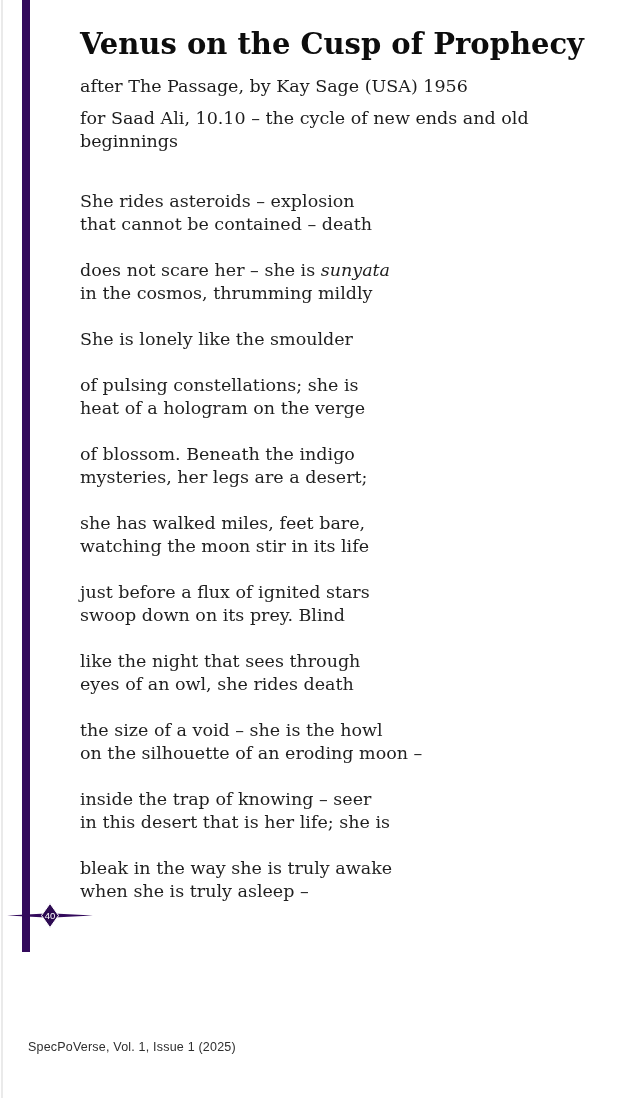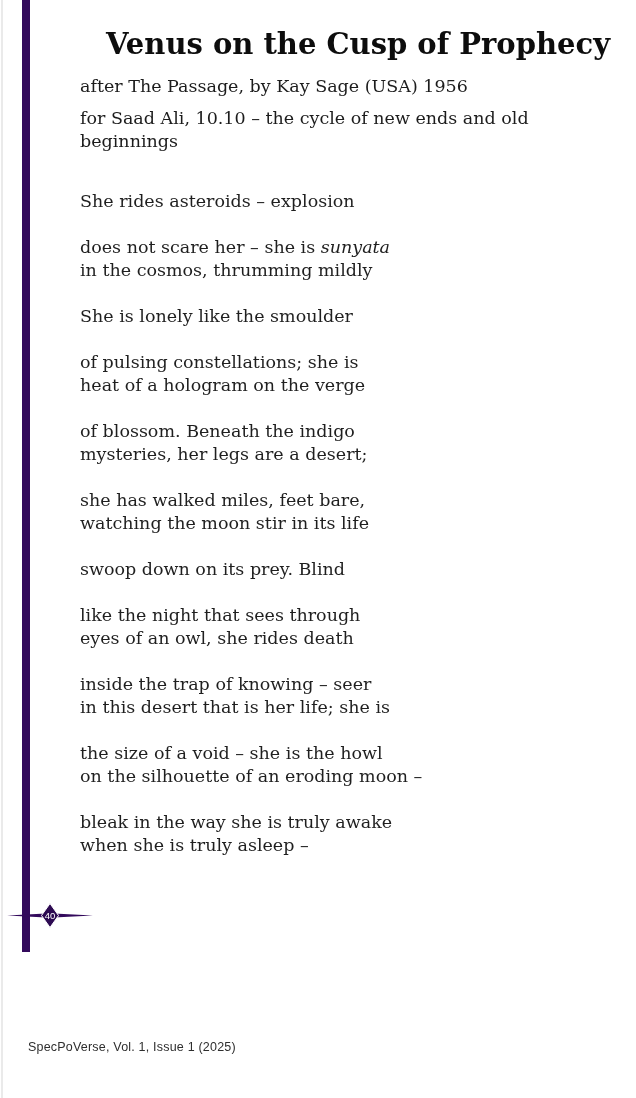--- a/index.html
+++ b/index.html
@@ -26,21 +26,20 @@
     position: absolute;
     left: 80px; top: 27px;
     width: 530px;
   }
   .title {
     font-size: 29px;
     font-weight: bold;
     color: #0d0d0d;
     margin: 0 0 14px 0;
     line-height: 34px;
-    text-align: right;
   }
   .dedication {
     font-size: 17.5px;
     color: #1c1c1c;
     margin: 0 0 9px 0;
     line-height: 23px;
   }
   .poem {
     margin-top: 37px;
     font-size: 17.5px;
@@ -81,20 +80,21 @@
     <text x="46" y="22" text-anchor="middle" font-family="Liberation Sans, sans-serif" font-size="9.5" fill="#ffffff">40</text>
   </svg>
 
   <div class="content">
     <h1 class="title">Venus on the Cusp of Prophecy</h1>
     <p class="dedication">after The Passage, by Kay Sage (USA) 1956</p>
     <p class="dedication">for Saad Ali, 10.10 – the cycle of new ends and old beginnings</p>
     <div class="poem">
         <div class="stanza">
           <div class="line">She rides asteroids – explosion</div>
+          <div class="line">that cannot be contained – death</div>
         </div>
         <div class="stanza">
           <div class="line">does not scare her – she is <em>sunyata</em></div>
           <div class="line">in the cosmos, thrumming mildly</div>
         </div>
         <div class="stanza">
           <div class="line">She is lonely like the smoulder</div>
         </div>
         <div class="stanza">
           <div class="line">of pulsing constellations; she is</div>
@@ -102,33 +102,34 @@
         </div>
         <div class="stanza">
           <div class="line">of blossom. Beneath the indigo</div>
           <div class="line">mysteries, her legs are a desert;</div>
         </div>
         <div class="stanza">
           <div class="line">she has walked miles, feet bare,</div>
           <div class="line">watching the moon stir in its life</div>
         </div>
         <div class="stanza">
+          <div class="line">just before a flux of ignited stars</div>
           <div class="line">swoop down on its prey. Blind</div>
         </div>
         <div class="stanza">
           <div class="line">like the night that sees through</div>
           <div class="line">eyes of an owl, she rides death</div>
         </div>
         <div class="stanza">
+          <div class="line">the size of a void – she is the howl</div>
+          <div class="line">on the silhouette of an eroding moon –</div>
+        </div>
+        <div class="stanza">
           <div class="line">inside the trap of knowing – seer</div>
           <div class="line">in this desert that is her life; she is</div>
-        </div>
-        <div class="stanza">
-          <div class="line">the size of a void – she is the howl</div>
-          <div class="line">on the silhouette of an eroding moon –</div>
         </div>
         <div class="stanza">
           <div class="line">bleak in the way she is truly awake</div>
           <div class="line">when she is truly asleep –</div>
         </div>
       </div>
   </div>
 
   <div class="footer">SpecPoVerse, Vol. 1, Issue 1 (2025)</div>
 

